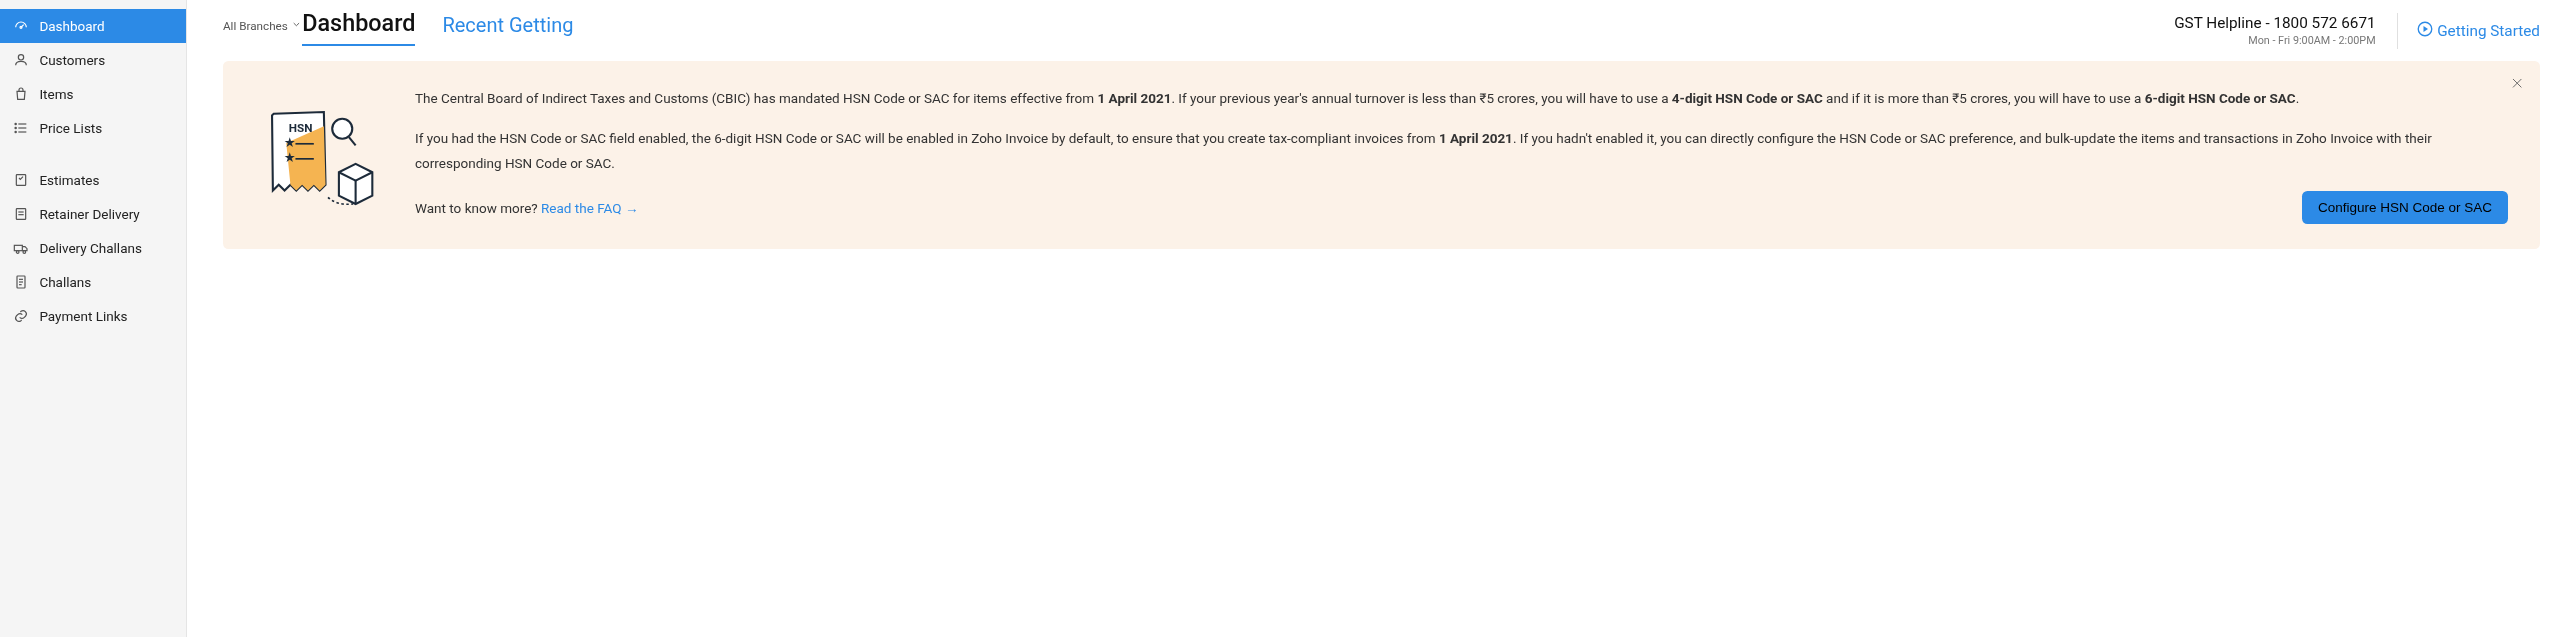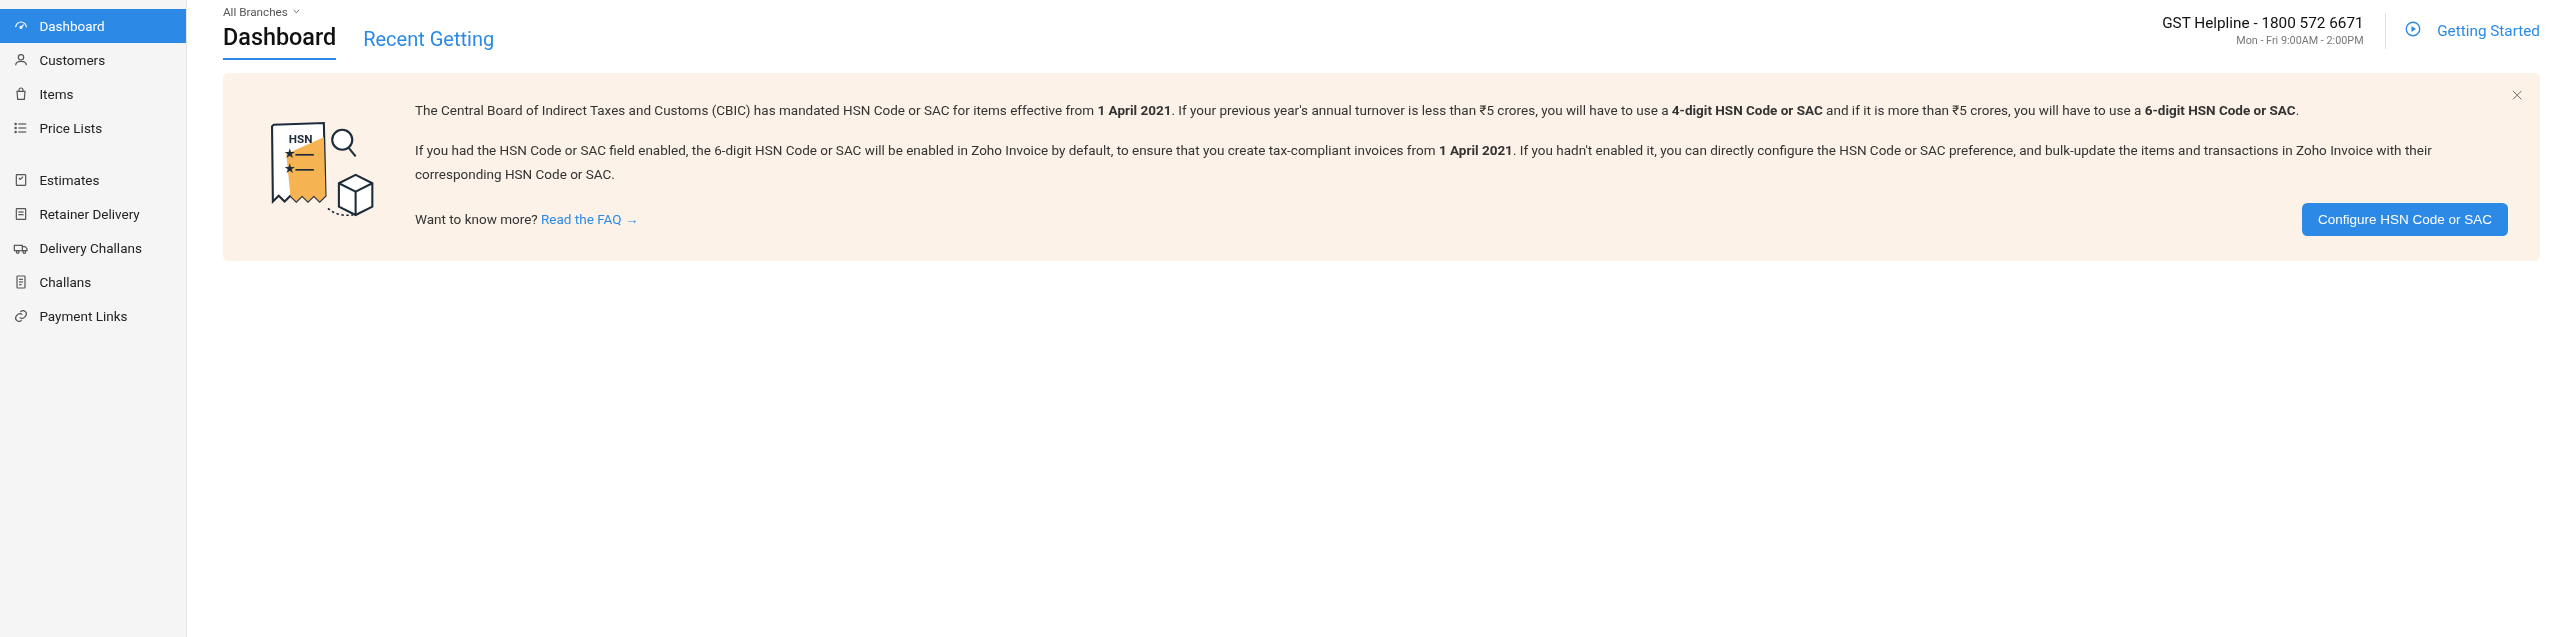--- a/index.html
+++ b/index.html
@@ -38,21 +38,21 @@
   .main { flex: 1; display: flex; flex-direction: column; }
 
   
   .header {
     display: flex;
     align-items: flex-start;
     padding: 5.4px 36px 0 36px;
     gap: 27px;
   }
   .header-left { display: flex; align-items: flex-end; gap: 27px; }
-  .branch-block { display:flex; flex-direction:column; }
+  .branch-block { display:flex; }
   .branch-sel {
     display:flex; align-items:center; gap:3.6px;
     font-size: 11.7px; color:#555; cursor:pointer;
   }
   .page-title { font-size: 23.4px; font-weight: 500; color:#111; }
   .tab-underline {
     border-bottom: 2.7px solid #2c8ae6;
     padding-bottom: 7.2px;
     margin-top: 3.6px;
   }
@@ -67,21 +67,21 @@
     margin-left: auto;
     display:flex;
     align-items:center;
     gap: 21.6px;
     padding-top: 7.2px;
   }
   .helpline { text-align: right; }
   .helpline-top { font-size: 15.3px; color:#111; }
   .helpline-bottom { font-size: 10.8px; color:#777; margin-top:1.8px; }
   .getting-started {
-    display:flex; align-items:center; gap:15px;
+    display:flex; align-items:center; gap:3px;
     color:#2c8ae6; font-size:15.3px; cursor:pointer;
     border-left: 0.9px solid #e0e0e0;
     padding-left: 18px;
     height: 36px;
   }
   .getting-started svg { stroke:#2c8ae6; fill:none; stroke-width:1.8; }
 
   
   .banner {
     margin: 12.6px 36px 0 36px;
@@ -101,21 +101,21 @@
   }
   .banner-body { flex:1; }
   .banner-title { font-size: 18px; font-weight:700; color:#111; margin-bottom:14.4px; }
   .banner-para { font-size: 13.5px; color:#333; line-height:1.8; margin-bottom:16px; }
   .banner-para b { font-weight:700; }
   .banner-footer { display:flex; align-items:center; justify-content:space-between; margin-top: 9px;}
   .faq-text { font-size:13.5px; color:#333; }
   .faq-link { color:#2c8ae6; cursor:pointer; }
   .faq-link::after { content:" →"; }
   .cta-btn {
-    background:#2c8ae6; color:#ffffff; border:none;
+    background:#2c8ae6; color:#000000; border:none;
     padding: 9px 16px; border-radius:5.4px; font-size:13.5px;
     cursor:pointer;
   }
   .close-btn {
     position:absolute; top:14.4px; right:14.4px;
     width:16px; height:16px; cursor:pointer;
     display:flex; align-items:center; justify-content:center;
   }
   .close-btn svg { stroke:#666; stroke-width:1.6; }
 

